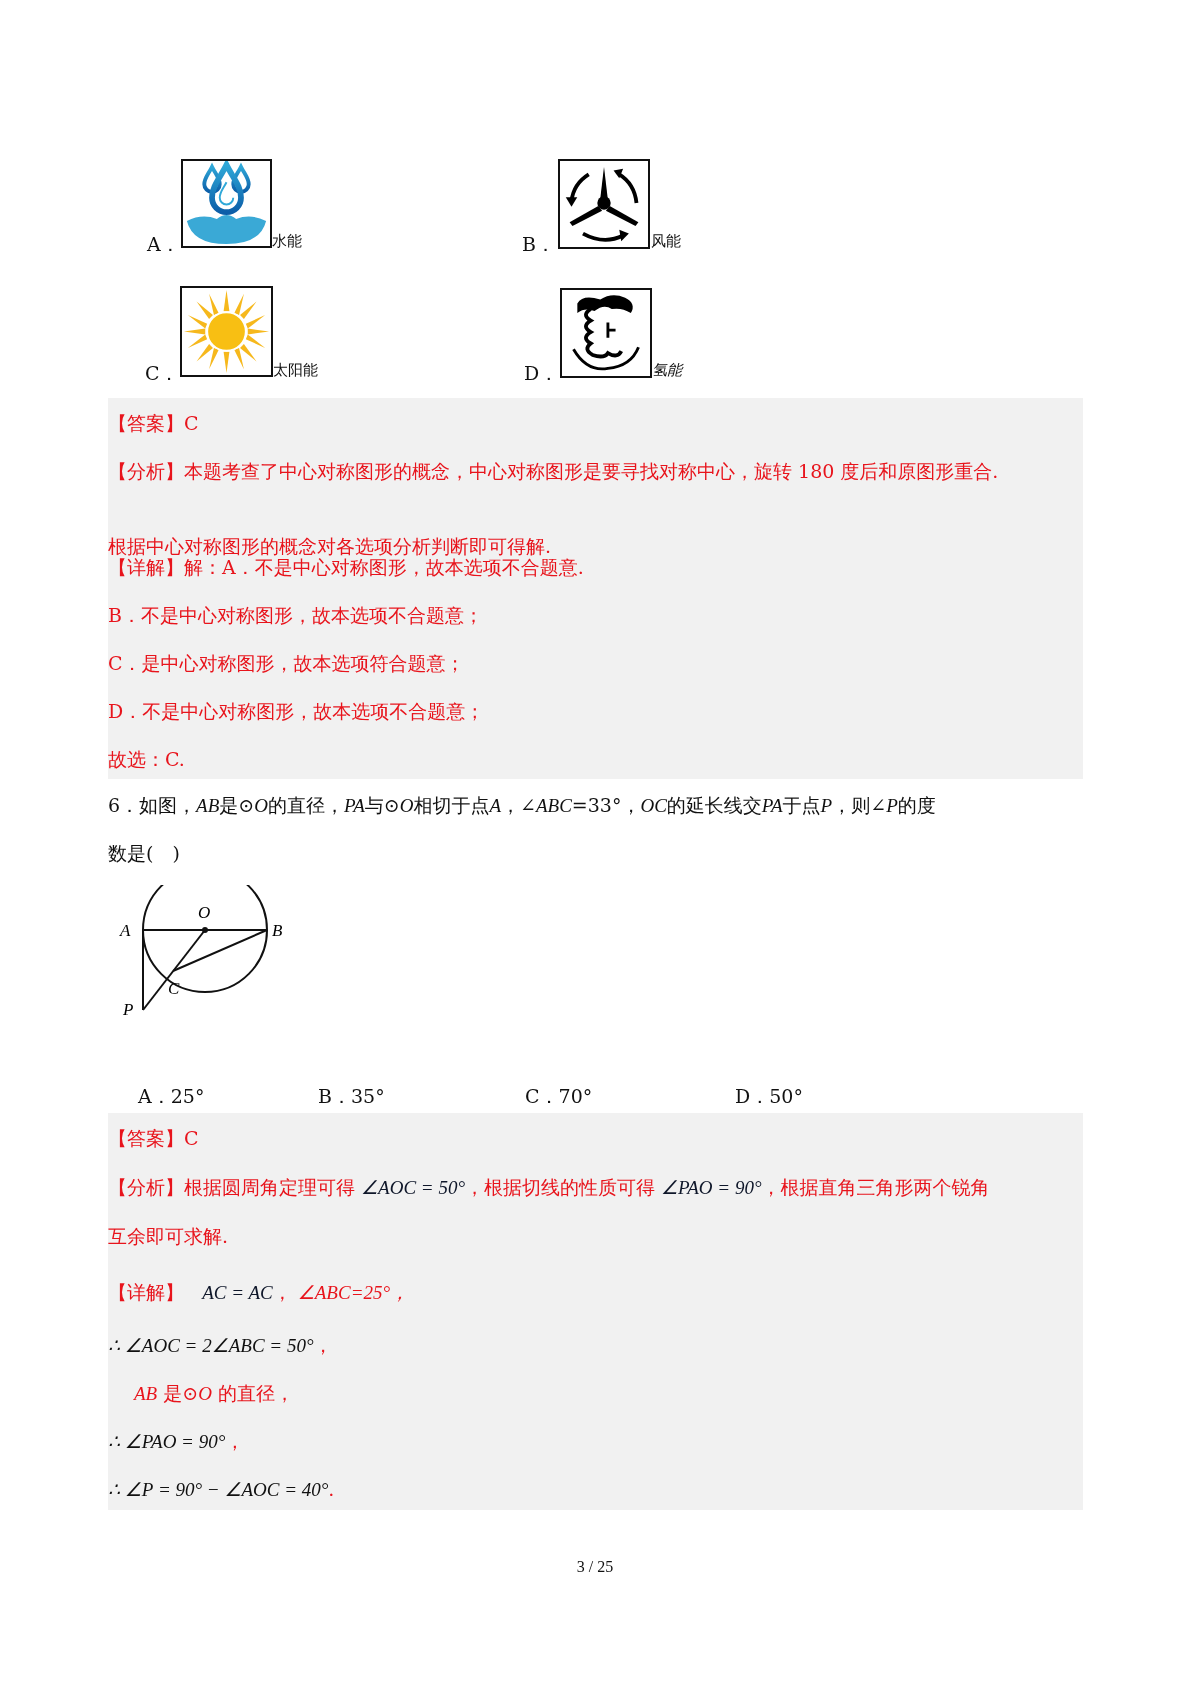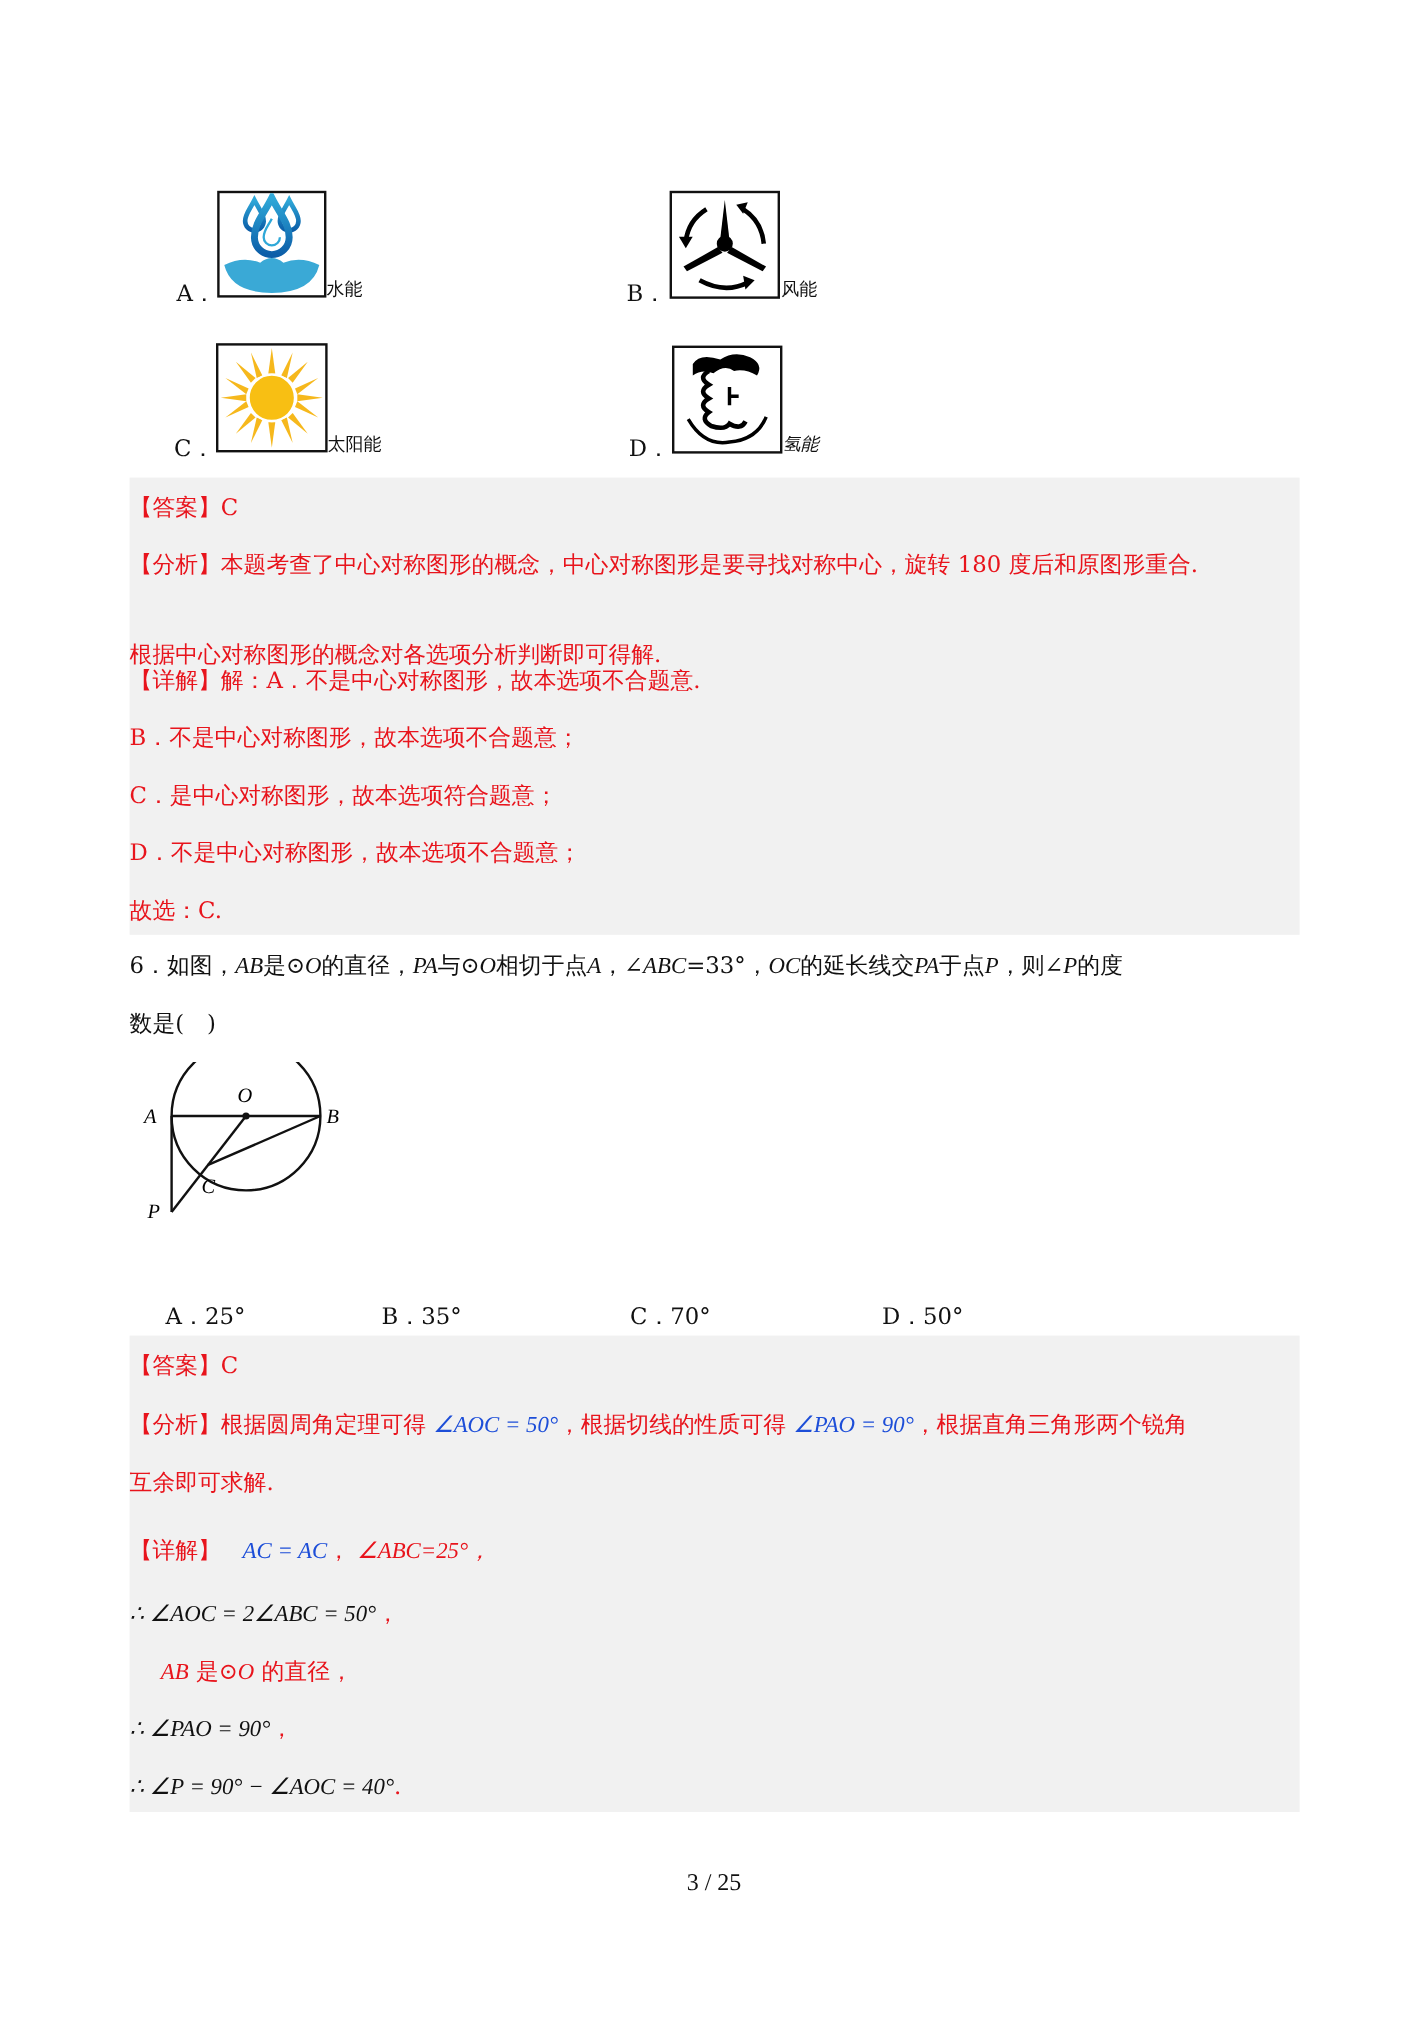--- a/index.html
+++ b/index.html
@@ -7,22 +7,22 @@
          font-family:"DejaVu Serif","Liberation Serif",serif; color:#111; font-size:19px; }
   .abs { position:absolute; white-space:nowrap; }
   .opt-label { font-size:19px; }
   .img-box { position:absolute; border:2px solid #111; background:#fff; box-sizing:border-box; }
   .img-box svg { width:100%; height:100%; display:block; }
   .cap { font-size:15px; }
   .gray { position:absolute; left:108px; width:975px; background:#f1f1f1; }
   .red { color:#e8141c; }
   .line { position:absolute; left:108px; font-size:19px; white-space:nowrap; line-height:24px; }
   i.m { font-family:"Liberation Serif",serif; font-style:italic; }
-  .blk { color:#1d4ed8; }
-  .footer { position:absolute; top:1558px; left:0; width:1190px; text-align:center; font-size:20px;
+  .blk { color:#0f172a; }
+  .footer { position:absolute; top:1558px; left:0; width:1190px; text-align:center; font-size:16px;
             font-family:"Liberation Serif",serif; }
 </style>
 </head>
 <body>
 
 <div>
   <span class="abs opt-label" style="left:147px;top:232px;">A．</span>
   <div class="img-box" style="left:181px;top:159px;width:91px;height:89px;">
     <svg viewBox="0 0 90 88">
       <defs>

